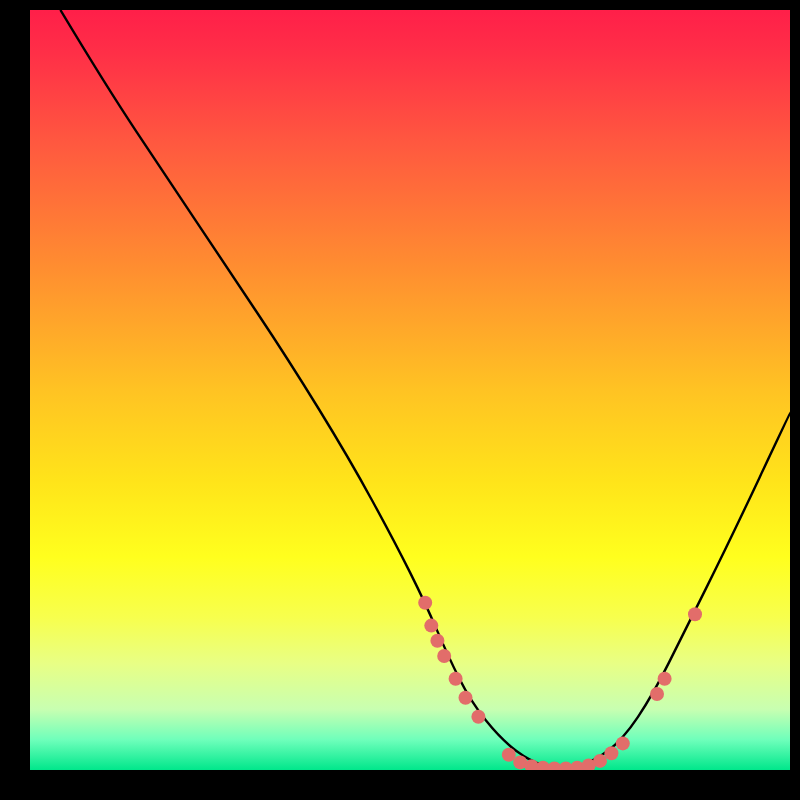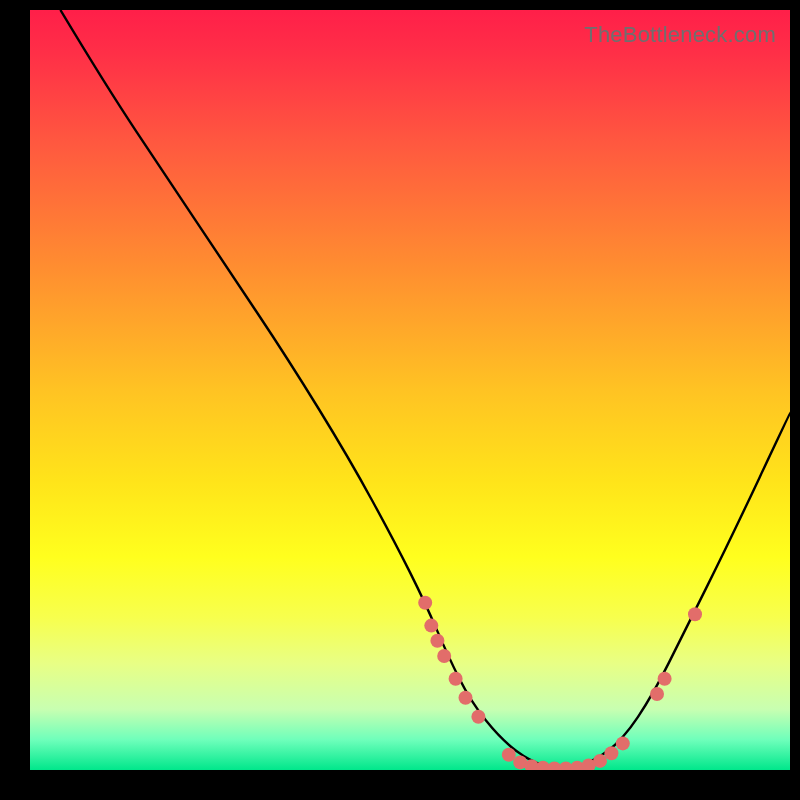--- a/index.html
+++ b/index.html
@@ -73,21 +73,20 @@
   .pt {
     fill: #e26d6a;
     stroke: none;
   }
 </style>
 </head>
 <body>
 
 <div class="frame">
 
-  <div class="watermark">TheBottleneck.com</div>
 
   <div class="plot-area">
     <div class="gradient-bg"></div>
 
     <svg class="overlay" viewBox="0 0 760 760" preserveAspectRatio="none">
       <path id="curve-path" class="curve" d="M 30.4 0.0 Q 76.0 76.0 106.4 121.6 Q 136.8 167.2 167.2 212.8 Q 197.6 258.4 228.0 304.0 Q 258.4 349.6 288.8 399.0 Q 319.2 448.4 342.0 490.2 Q 364.8 532.0 380.0 562.4 Q 395.2 592.8 406.6 619.4 Q 418.0 646.0 429.4 668.8 Q 440.8 691.6 456.0 710.6 Q 471.2 729.6 486.4 741.0 Q 501.6 752.4 516.8 756.2 Q 532.0 760.0 547.2 756.2 Q 562.4 752.4 577.6 741.0 Q 592.8 729.6 608.0 706.8 Q 623.2 684.0 638.4 653.6 Q 653.6 623.2 676.4 577.6 Q 699.2 532.0 729.6 467.4 T 760.0 402.8"></path>
       <g id="points-group">
           <circle cx="395.2" cy="592.8" r="7" class="pt"></circle>
           <circle cx="401.3" cy="615.6" r="7" class="pt"></circle>
           <circle cx="407.4" cy="630.8" r="7" class="pt"></circle>

